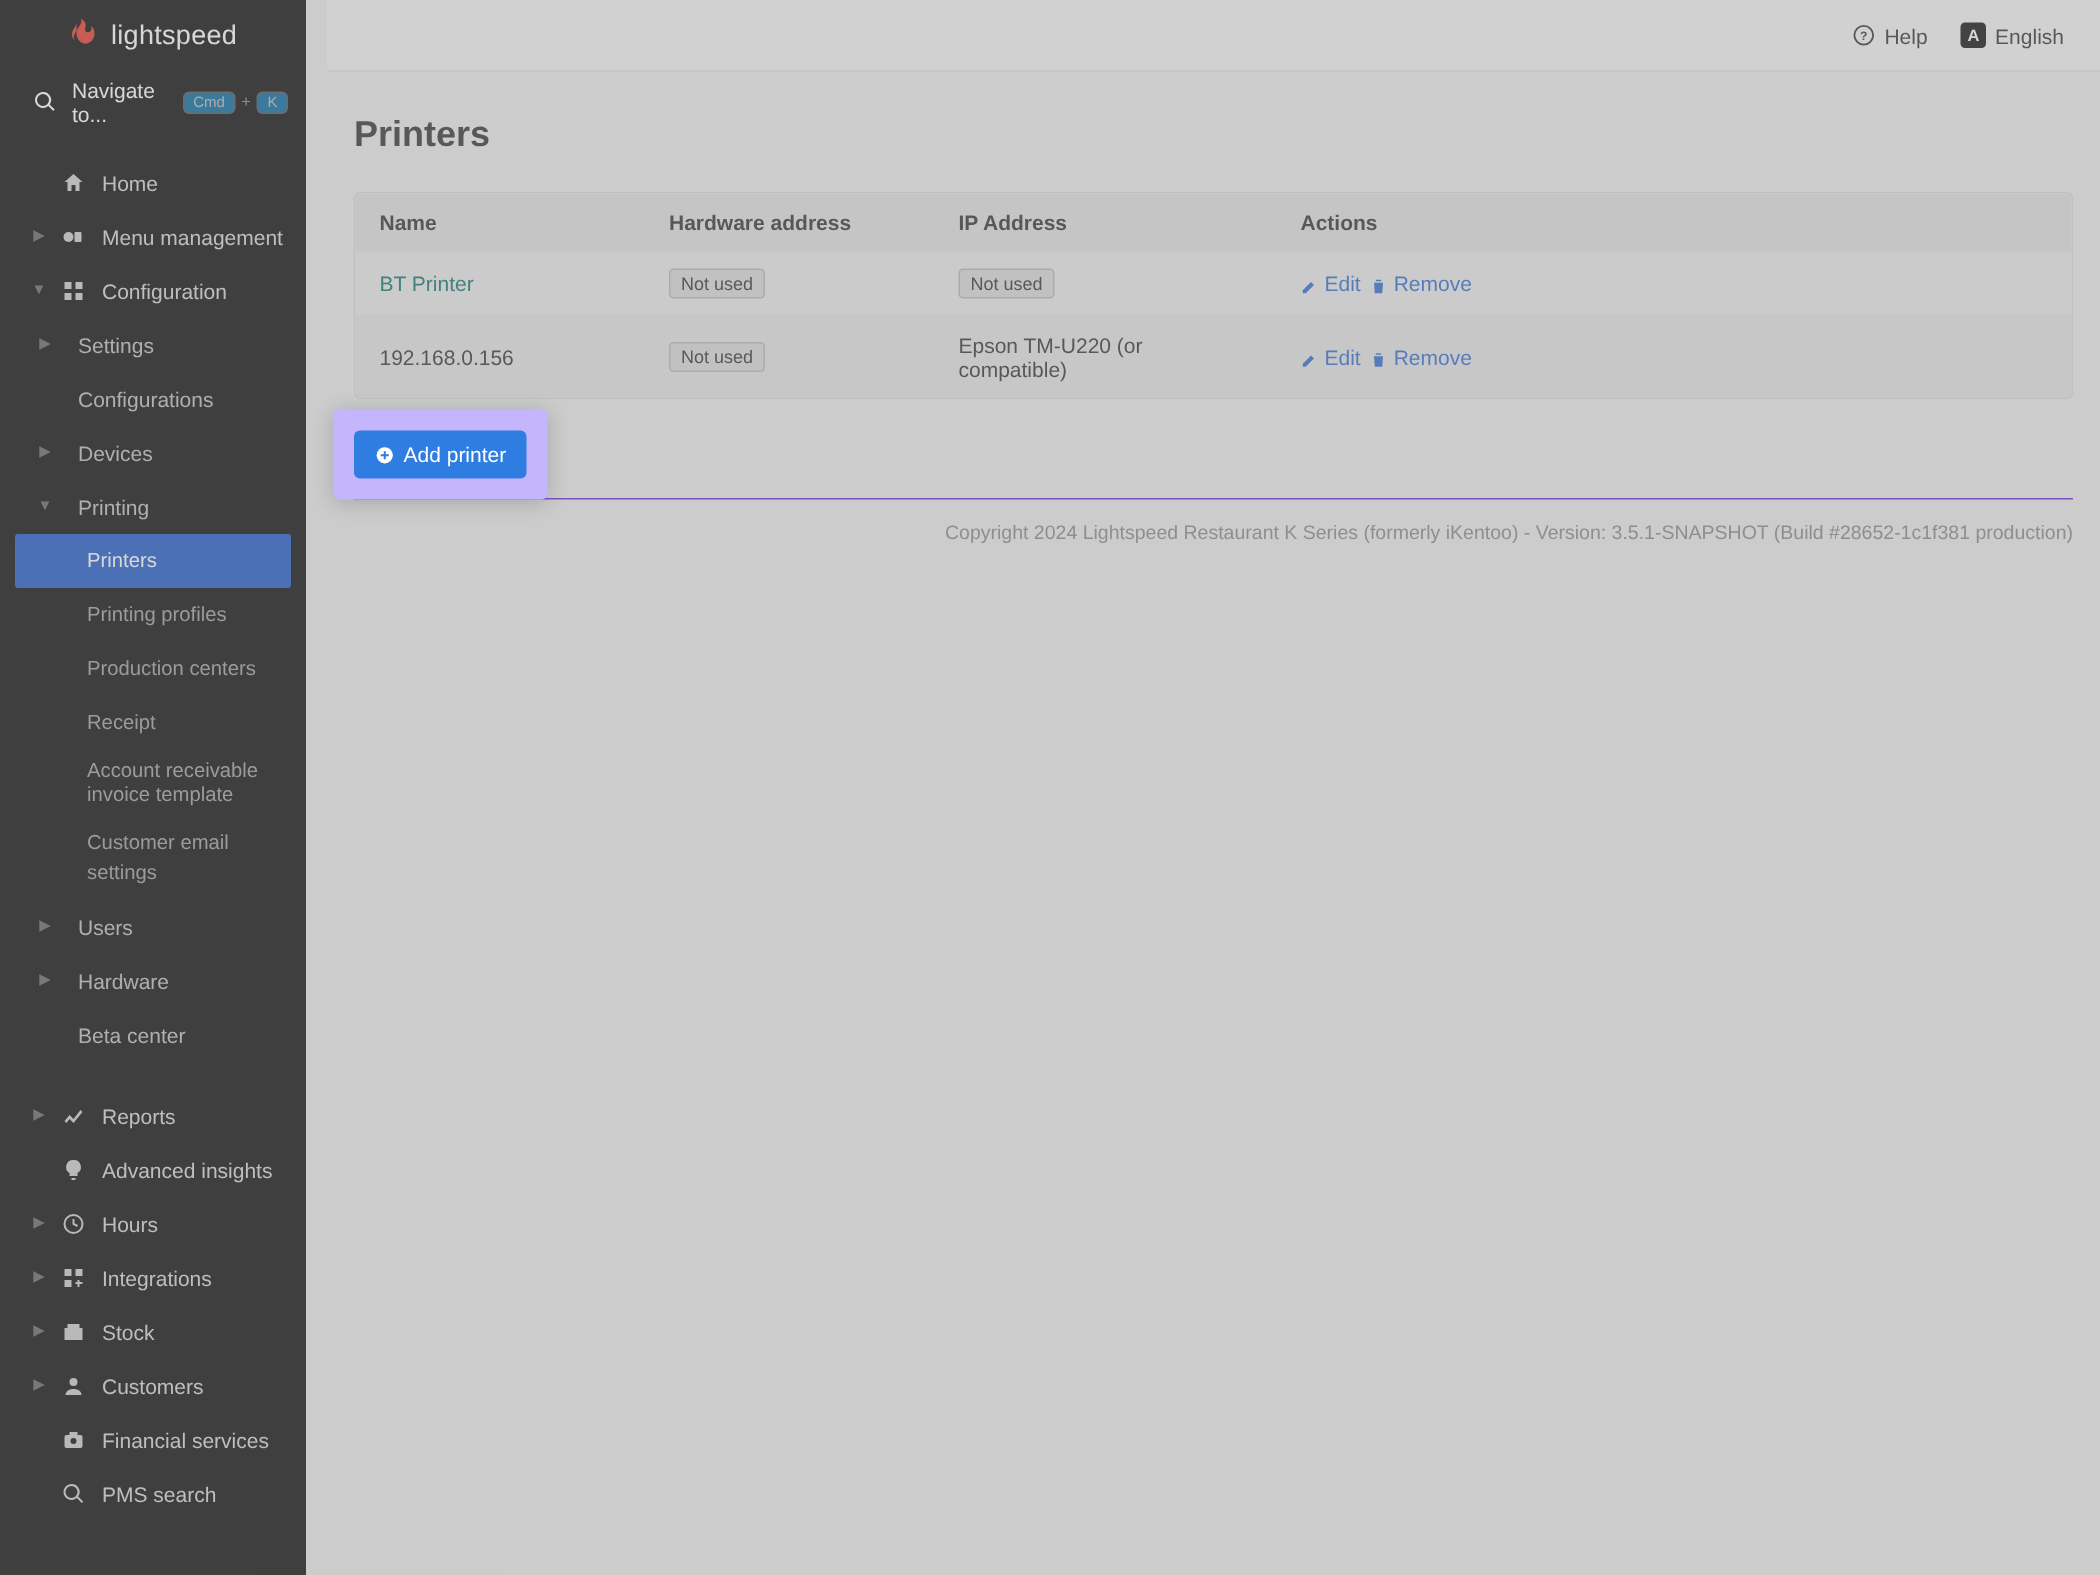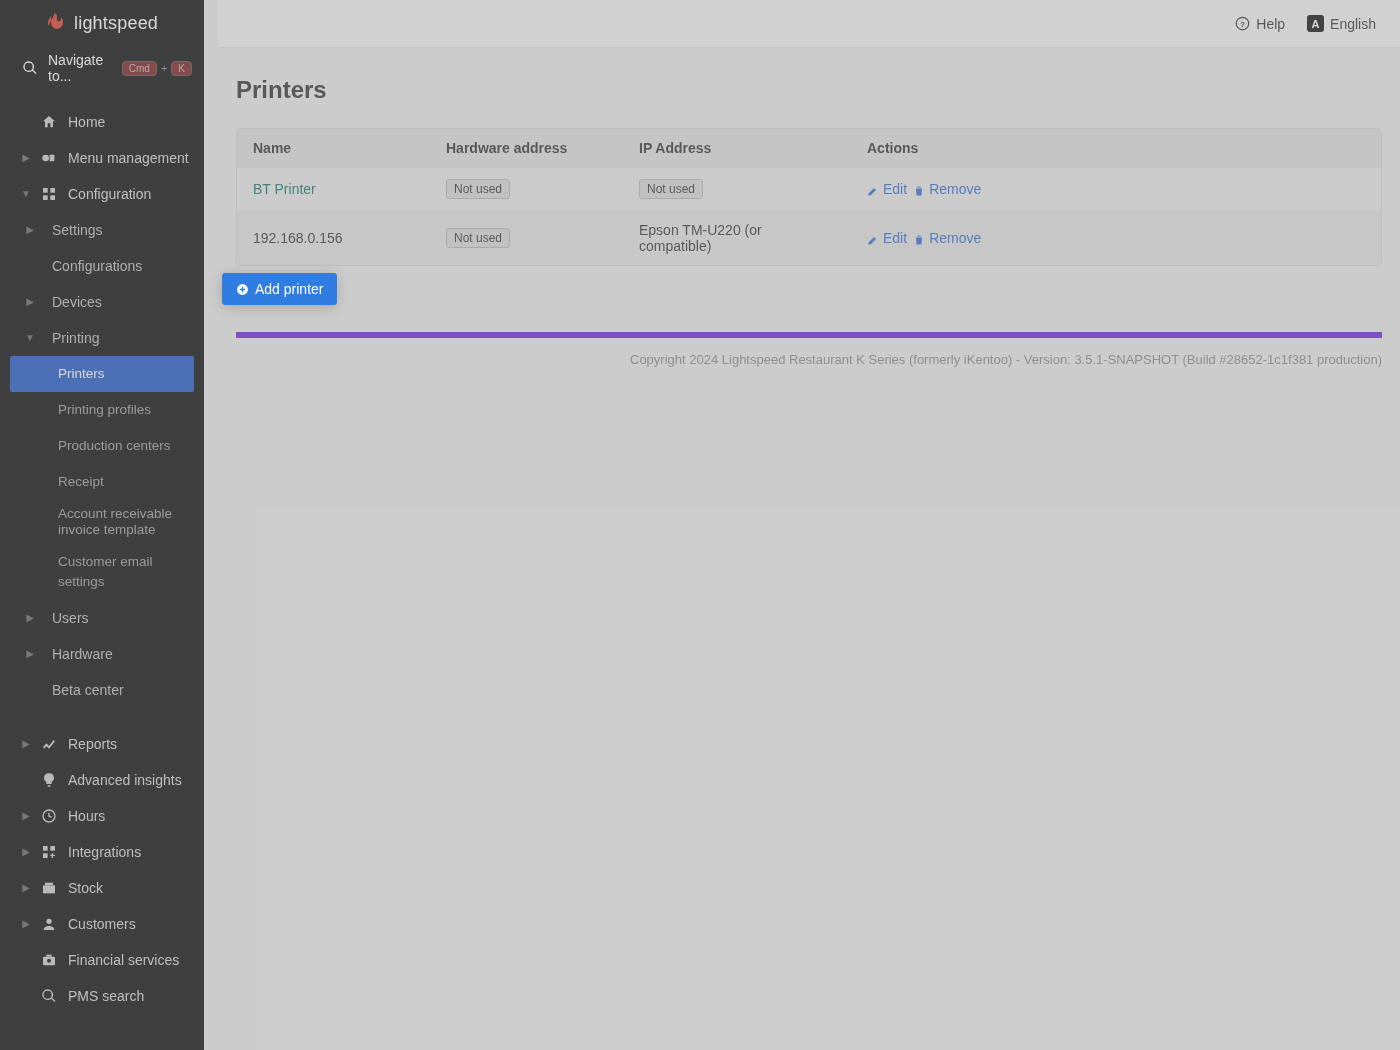--- a/index.html
+++ b/index.html
@@ -10,21 +10,21 @@
 
 
 .sidebar { position:absolute; top:0; left:0; bottom:0; width:204px; background:#0b0b0b; color:#d7d7d7; z-index:2; }
 .logo-row { display:flex; align-items:center; gap:8px; padding:12px 18px 10px 48px; }
 .logo-flame { width:18px; height:22px; }
 .logo-text { color:#fff; font-size:18px; font-weight:400; letter-spacing:0.2px; }
 .search-row { display:flex; align-items:center; padding:8px 12px 12px 22px; gap:10px; }
 .search-icon { width:16px; height:16px; fill:#fff; }
 .nav-placeholder { color:#fff; font-size:14px; flex:1; }
 .kbd-group { display:flex; align-items:center; gap:4px; }
-.kbd { border:1px solid #555; border-radius:4px; padding:1px 6px; font-size:10px; color:#bbb; background:#7f1d1d; }
+.kbd { border:1px solid #555; border-radius:4px; padding:1px 6px; font-size:10px; color:#bbb; background:#0369a1; }
 .kbd-plus { color:#888; font-size:11px; }
 
 .nav { list-style:none; padding-top:8px; }
 .nav li { display:flex; align-items:center; padding:8px 10px 8px 22px; gap:10px; cursor:pointer; color:#d7d7d7; font-size:14px; line-height:20px; }
 .nav li .caret { width:8px; display:flex; justify-content:center; color:#666; font-size:10px; }
 .nav li .nav-icon { width:18px; height:18px; display:flex; align-items:center; justify-content:center; }
 .nav li .nav-icon svg { width:16px; height:16px; fill:#cfcfcf; }
 .nav li.section { font-weight:500; }
 .nav li.sub { padding-left:52px; color:#bfbfbf; }
 .nav li.subsub { padding-left:58px; color:#9f9f9f; font-size:13.5px; }
@@ -48,25 +48,25 @@
 .thead > div, .trow > div { padding:11px 16px; font-size:14px; }
 .trow { border-top:1px solid #e3e3e3; background:#ececec; }
 .trow.alt { background:#e6e6e6; }
 .link { color:#0f766e; cursor:pointer; }
 .badge { display:inline-block; background:#dcdcdc; border:1px solid #b8b8b8; border-radius:3px; padding:2px 7px; font-size:12px; color:#333; }
 .actions { display:flex; gap:6px; align-items:center; }
 .action-link { color:#2f6fd0; display:inline-flex; align-items:flex-end; gap:4px; cursor:pointer; font-size:14px; }
 .action-link svg { width:12px; height:12px; fill:#2f6fd0; }
 
 
-.highlight-wrap { position:absolute; top:273px; left:222px; background:#4d7c0f; border-radius:4px; box-shadow:0 2px 14px rgba(0,0,0,0.18); z-index:10; }
+.highlight-wrap { position:absolute; top:273px; left:222px; background:#c4b5fd; padding:14px; border-radius:4px; box-shadow:0 2px 14px rgba(0,0,0,0.18); z-index:10; }
 .btn-primary { background:#2f7de1; color:#fff; border:none; border-radius:4px; padding:8px 14px; font-size:14px; font-weight:500; display:inline-flex; align-items:center; gap:6px; cursor:pointer; }
 .btn-primary svg { width:13px; height:13px; fill:#fff; }
 
-.footer { position:absolute; left:236px; right:18px; top:332px; border-top:6px solid #6d28d9; padding-top:14px; text-align:right; color:#8a8a8a; font-size:13px; z-index:1; }
+.footer { position:absolute; left:236px; right:18px; top:332px; border-top:1px solid #6d28d9; padding-top:14px; text-align:right; color:#8a8a8a; font-size:13px; z-index:1; }
 </style>
 </head>
 <body>
 
 <div class="sidebar">
   <div class="logo-row">
     <svg class="logo-flame" viewBox="0 0 24 28">
         <path fill="#e63b2e" d="M8 0c2 5-4 7-4 13 0 5 4 9 8 9s8-4 8-9c0-3-1-5-3-7 1 3 0 6-3 6-2 0-3-2-2-5C13 4 11 2 8 0z"></path>
         <path fill="#e63b2e" d="M4 3c0 4-4 6-4 11 0 2 1 4 2 5-1-3 0-6 2-8 0-3 0-6 0-8z"></path>
       </svg>

